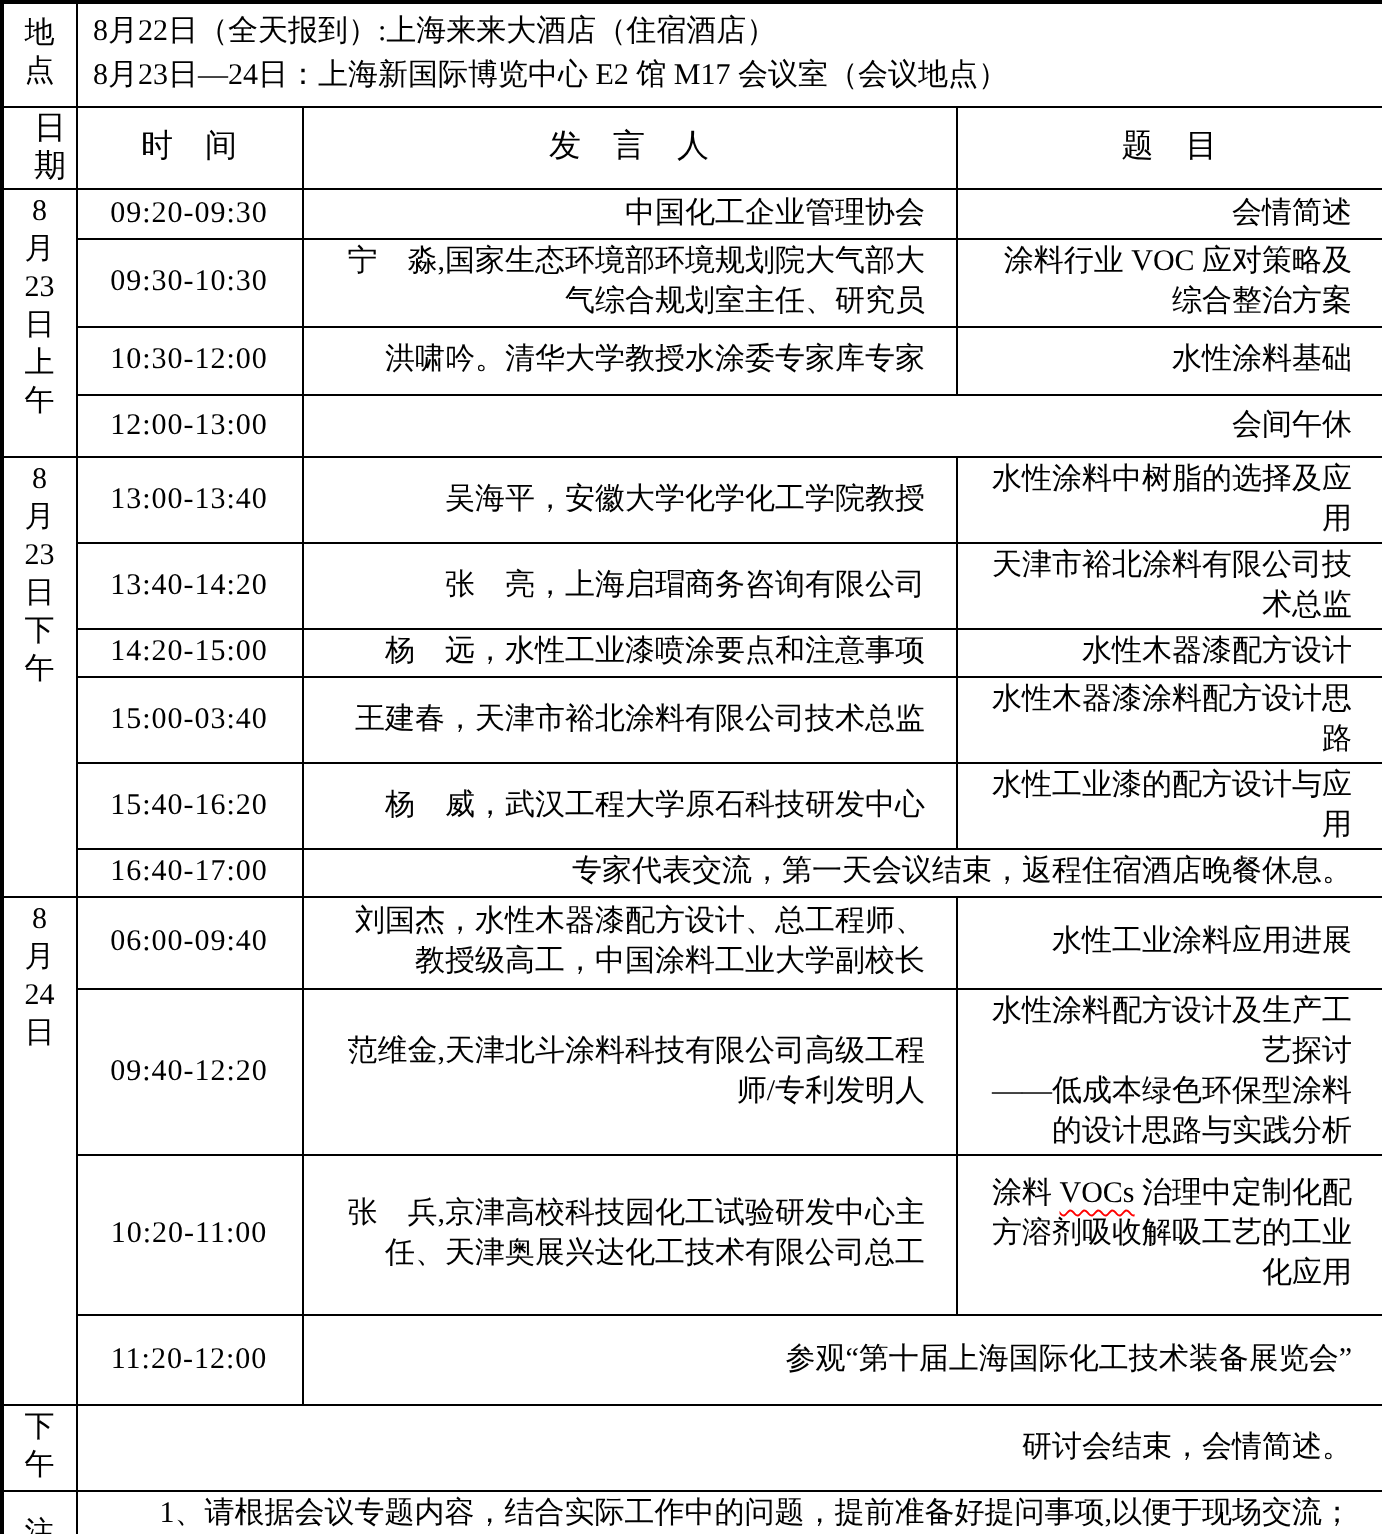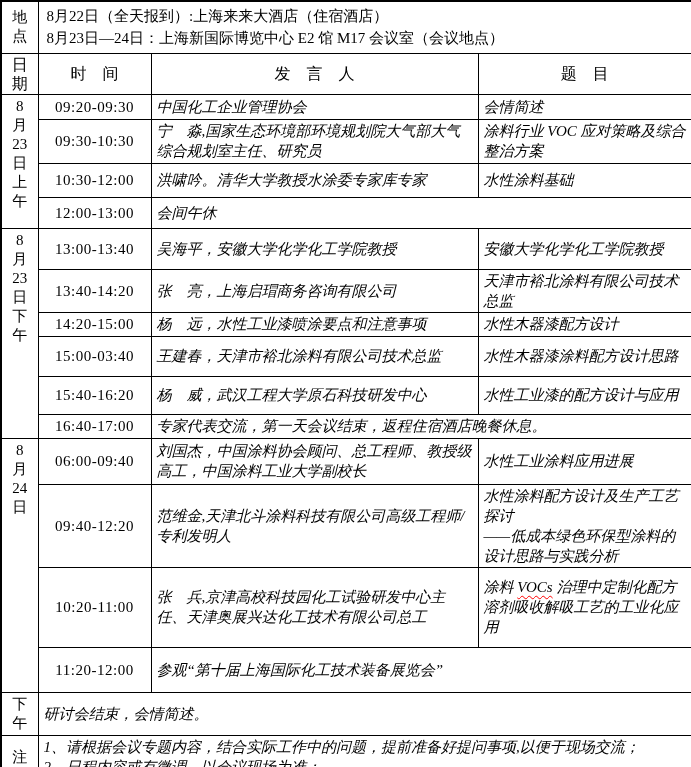--- a/index.html
+++ b/index.html
@@ -14,21 +14,21 @@
   }
   table.schedule {
     table-layout: fixed;
     width: 691px;
     height: 767px;
     border-collapse: collapse;
     border: 2px solid #000000;
   }
   td {
     border: 1px solid #000000;
-    padding: 1px 5px;
+    padding: 1px 15px;
     font-size: 15px;
     line-height: 20px;
     overflow: hidden;
     vertical-align: middle;
   }
   td.datecol {
     text-align: center;
     padding: 2px 1px;
     white-space: pre-line;
     line-height: 19px;
@@ -42,23 +42,22 @@
     letter-spacing: 0.5px;
     margin-top: 33px;
   }
   td.headcell {
     text-align: center;
     font-size: 16px;
     white-space: pre-line;
     line-height: 19px;
   }
   td.textcell {
-    text-align: left;
+    text-align: right;
     white-space: pre-line;
-    font-style: italic;
   }
   td.loccell {
     text-align: left;
     line-height: 22px;
     padding-left: 8px;
   }
   .spell-flag {
     text-decoration-line: underline;
     text-decoration-style: wavy;
     text-decoration-color: #ff0000;
@@ -123,21 +122,21 @@
 
   <tr style="height:41px">
     <td class="datecol grp" rowspan="6">8
 月
 23
 日
 下
 午</td>
     <td class="timecol">13:00-13:40</td>
     <td class="textcell">吴海平，安徽大学化学化工学院教授</td>
-    <td class="textcell">安徽大学化学化工学院教授</td>
+    <td class="textcell">水性涂料中树脂的选择及应用</td>
   </tr>
   <tr style="height:38px">
     <td class="timecol">13:40-14:20</td>
     <td class="textcell">张　亮，上海启瑁商务咨询有限公司</td>
     <td class="textcell">天津市裕北涂料有限公司技术总监</td>
   </tr>
   <tr style="height:24px">
     <td class="timecol">14:20-15:00</td>
     <td class="textcell">杨　远，水性工业漆喷涂要点和注意事项</td>
     <td class="textcell">水性木器漆配方设计</td>
@@ -156,21 +155,21 @@
     <td class="timecol">16:40-17:00</td>
     <td class="textcell" colspan="2">专家代表交流，第一天会议结束，返程住宿酒店晚餐休息。</td>
   </tr>
 
   <tr style="height:46px">
     <td class="datecol grp" rowspan="4">8
 月
 24
 日</td>
     <td class="timecol">06:00-09:40</td>
-    <td class="textcell">刘国杰，中国涂料协会顾问、总工程师、教授级高工，中国涂料工业大学副校长</td>
+    <td class="textcell">刘国杰，水性木器漆配方设计、总工程师、教授级高工，中国涂料工业大学副校长</td>
     <td class="textcell">水性工业涂料应用进展</td>
   </tr>
   <tr style="height:82px">
     <td class="timecol">09:40-12:20</td>
     <td class="textcell">范维金,天津北斗涂料科技有限公司高级工程师/专利发明人</td>
     <td class="textcell">水性涂料配方设计及生产工艺探讨
 ——低成本绿色环保型涂料的设计思路与实践分析</td>
   </tr>
   <tr style="height:80px">
     <td class="timecol">10:20-11:00</td>

